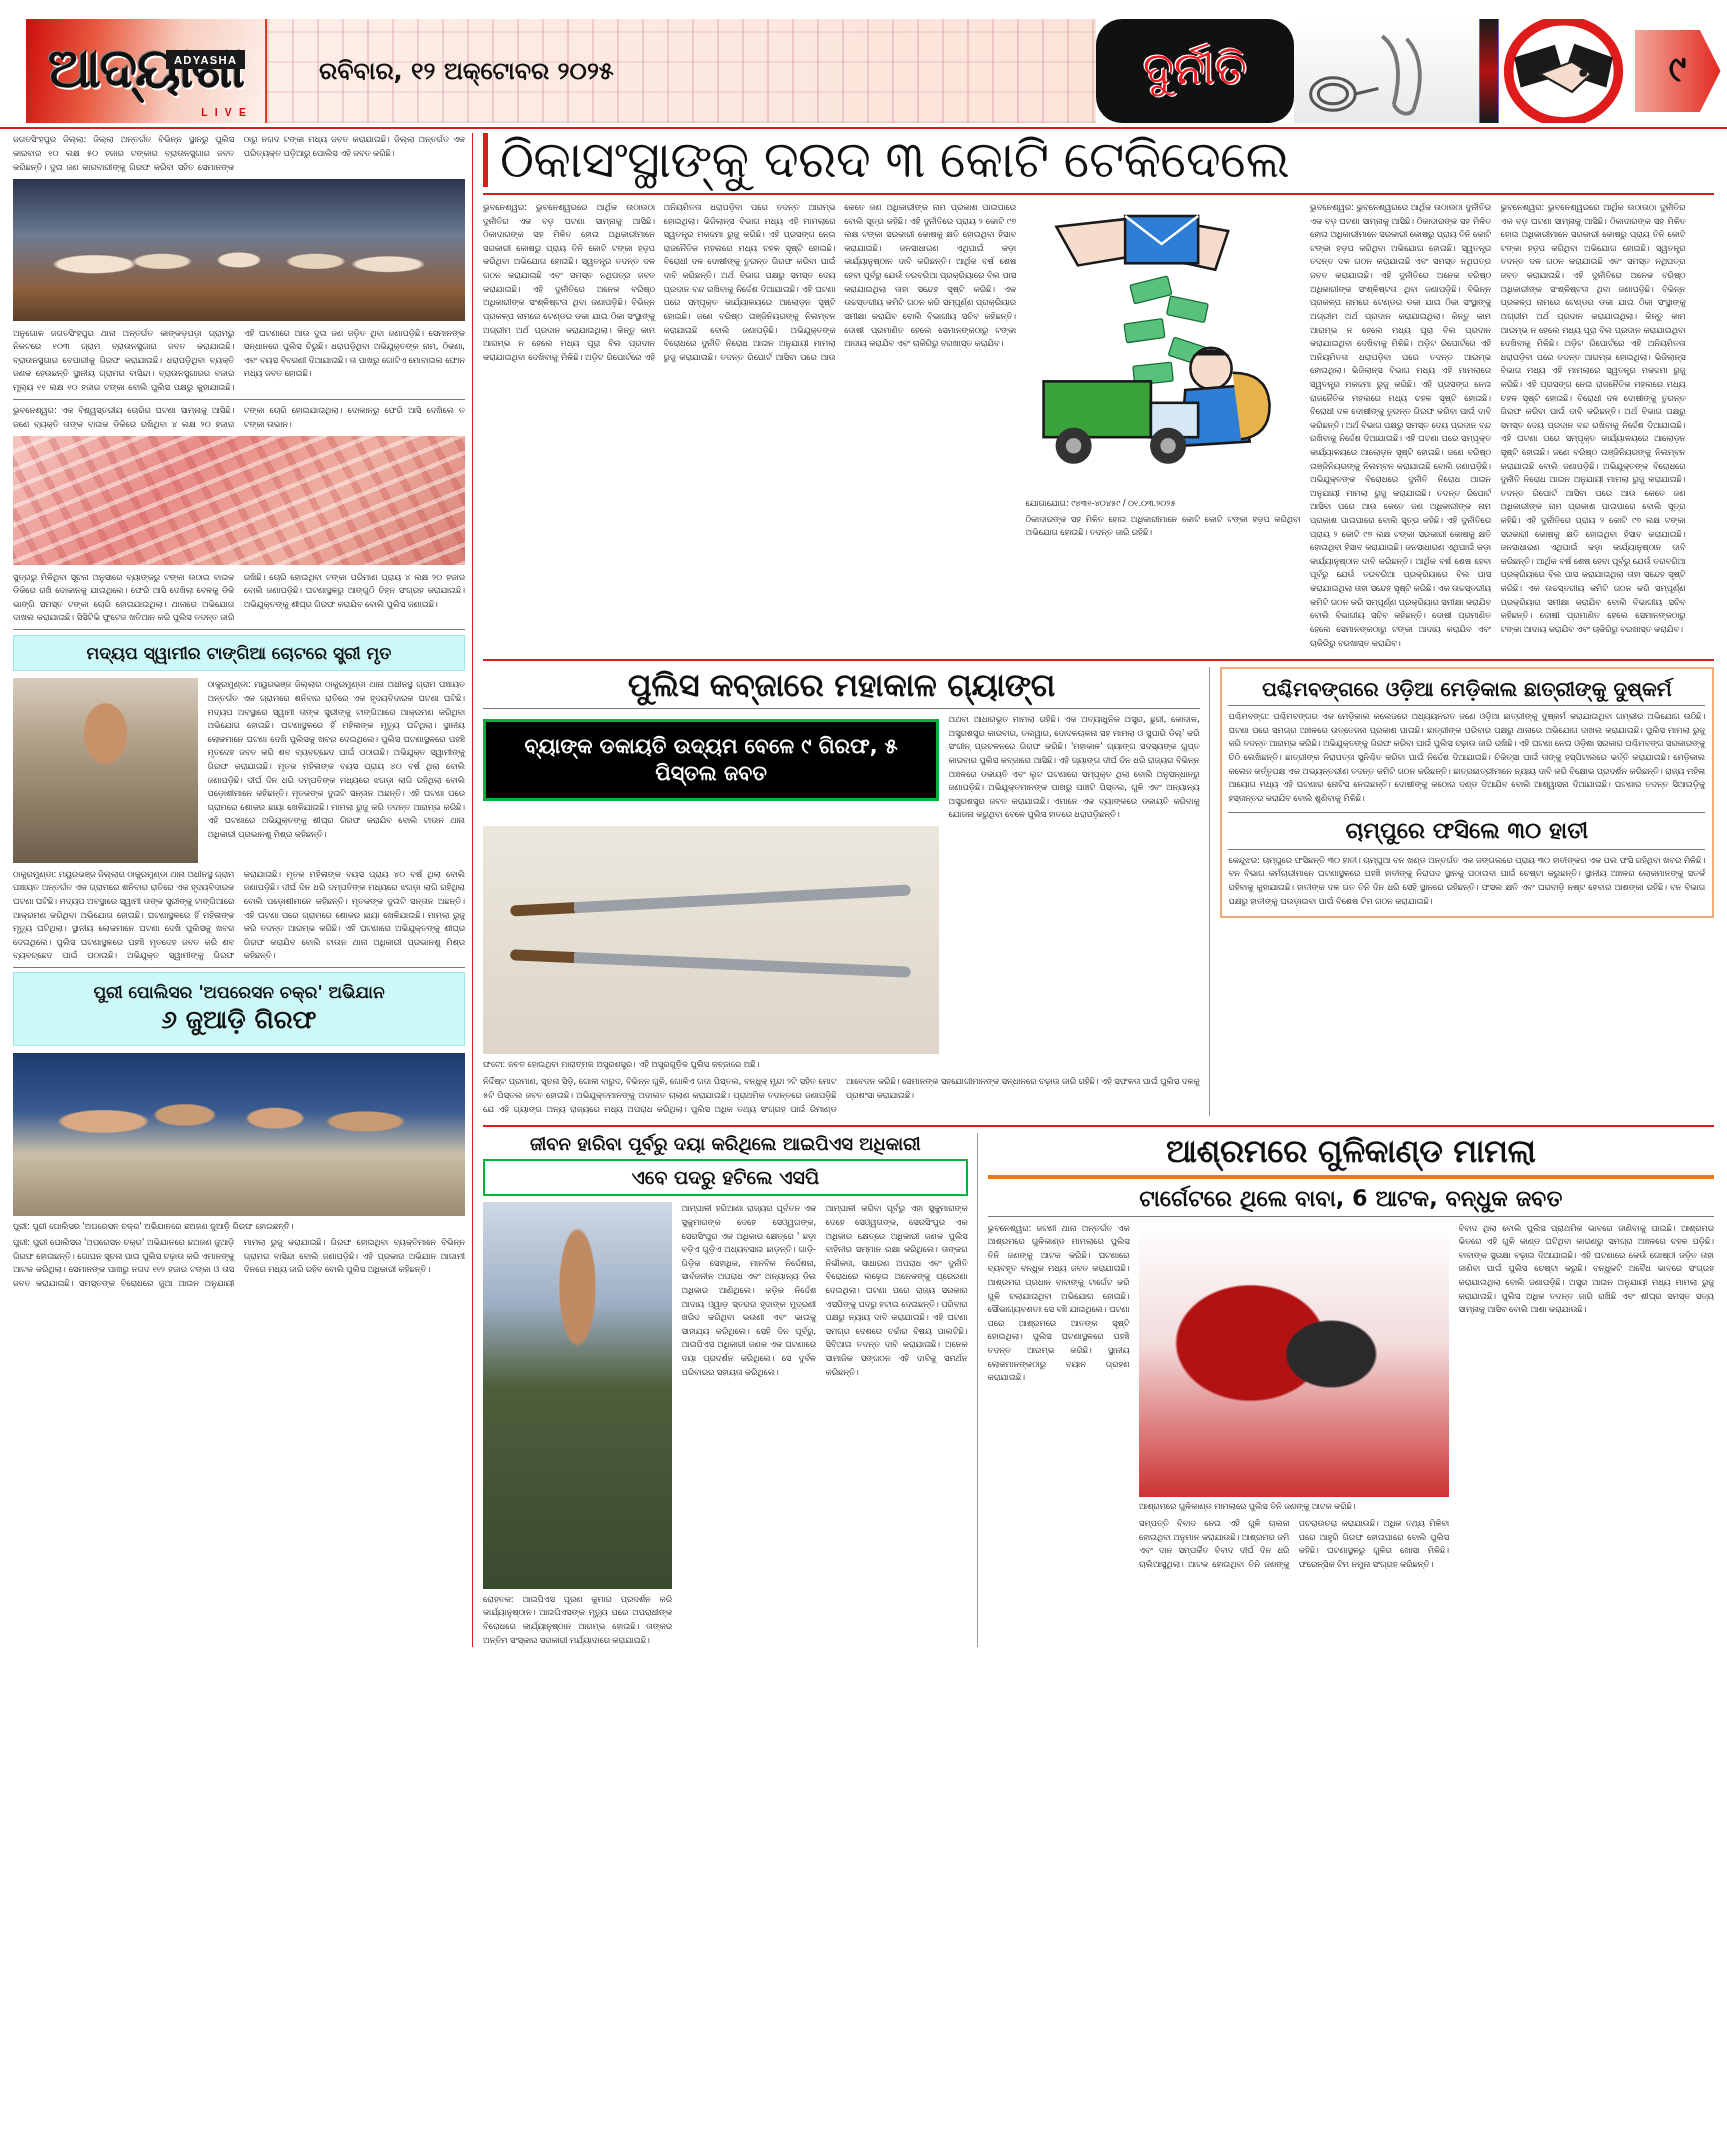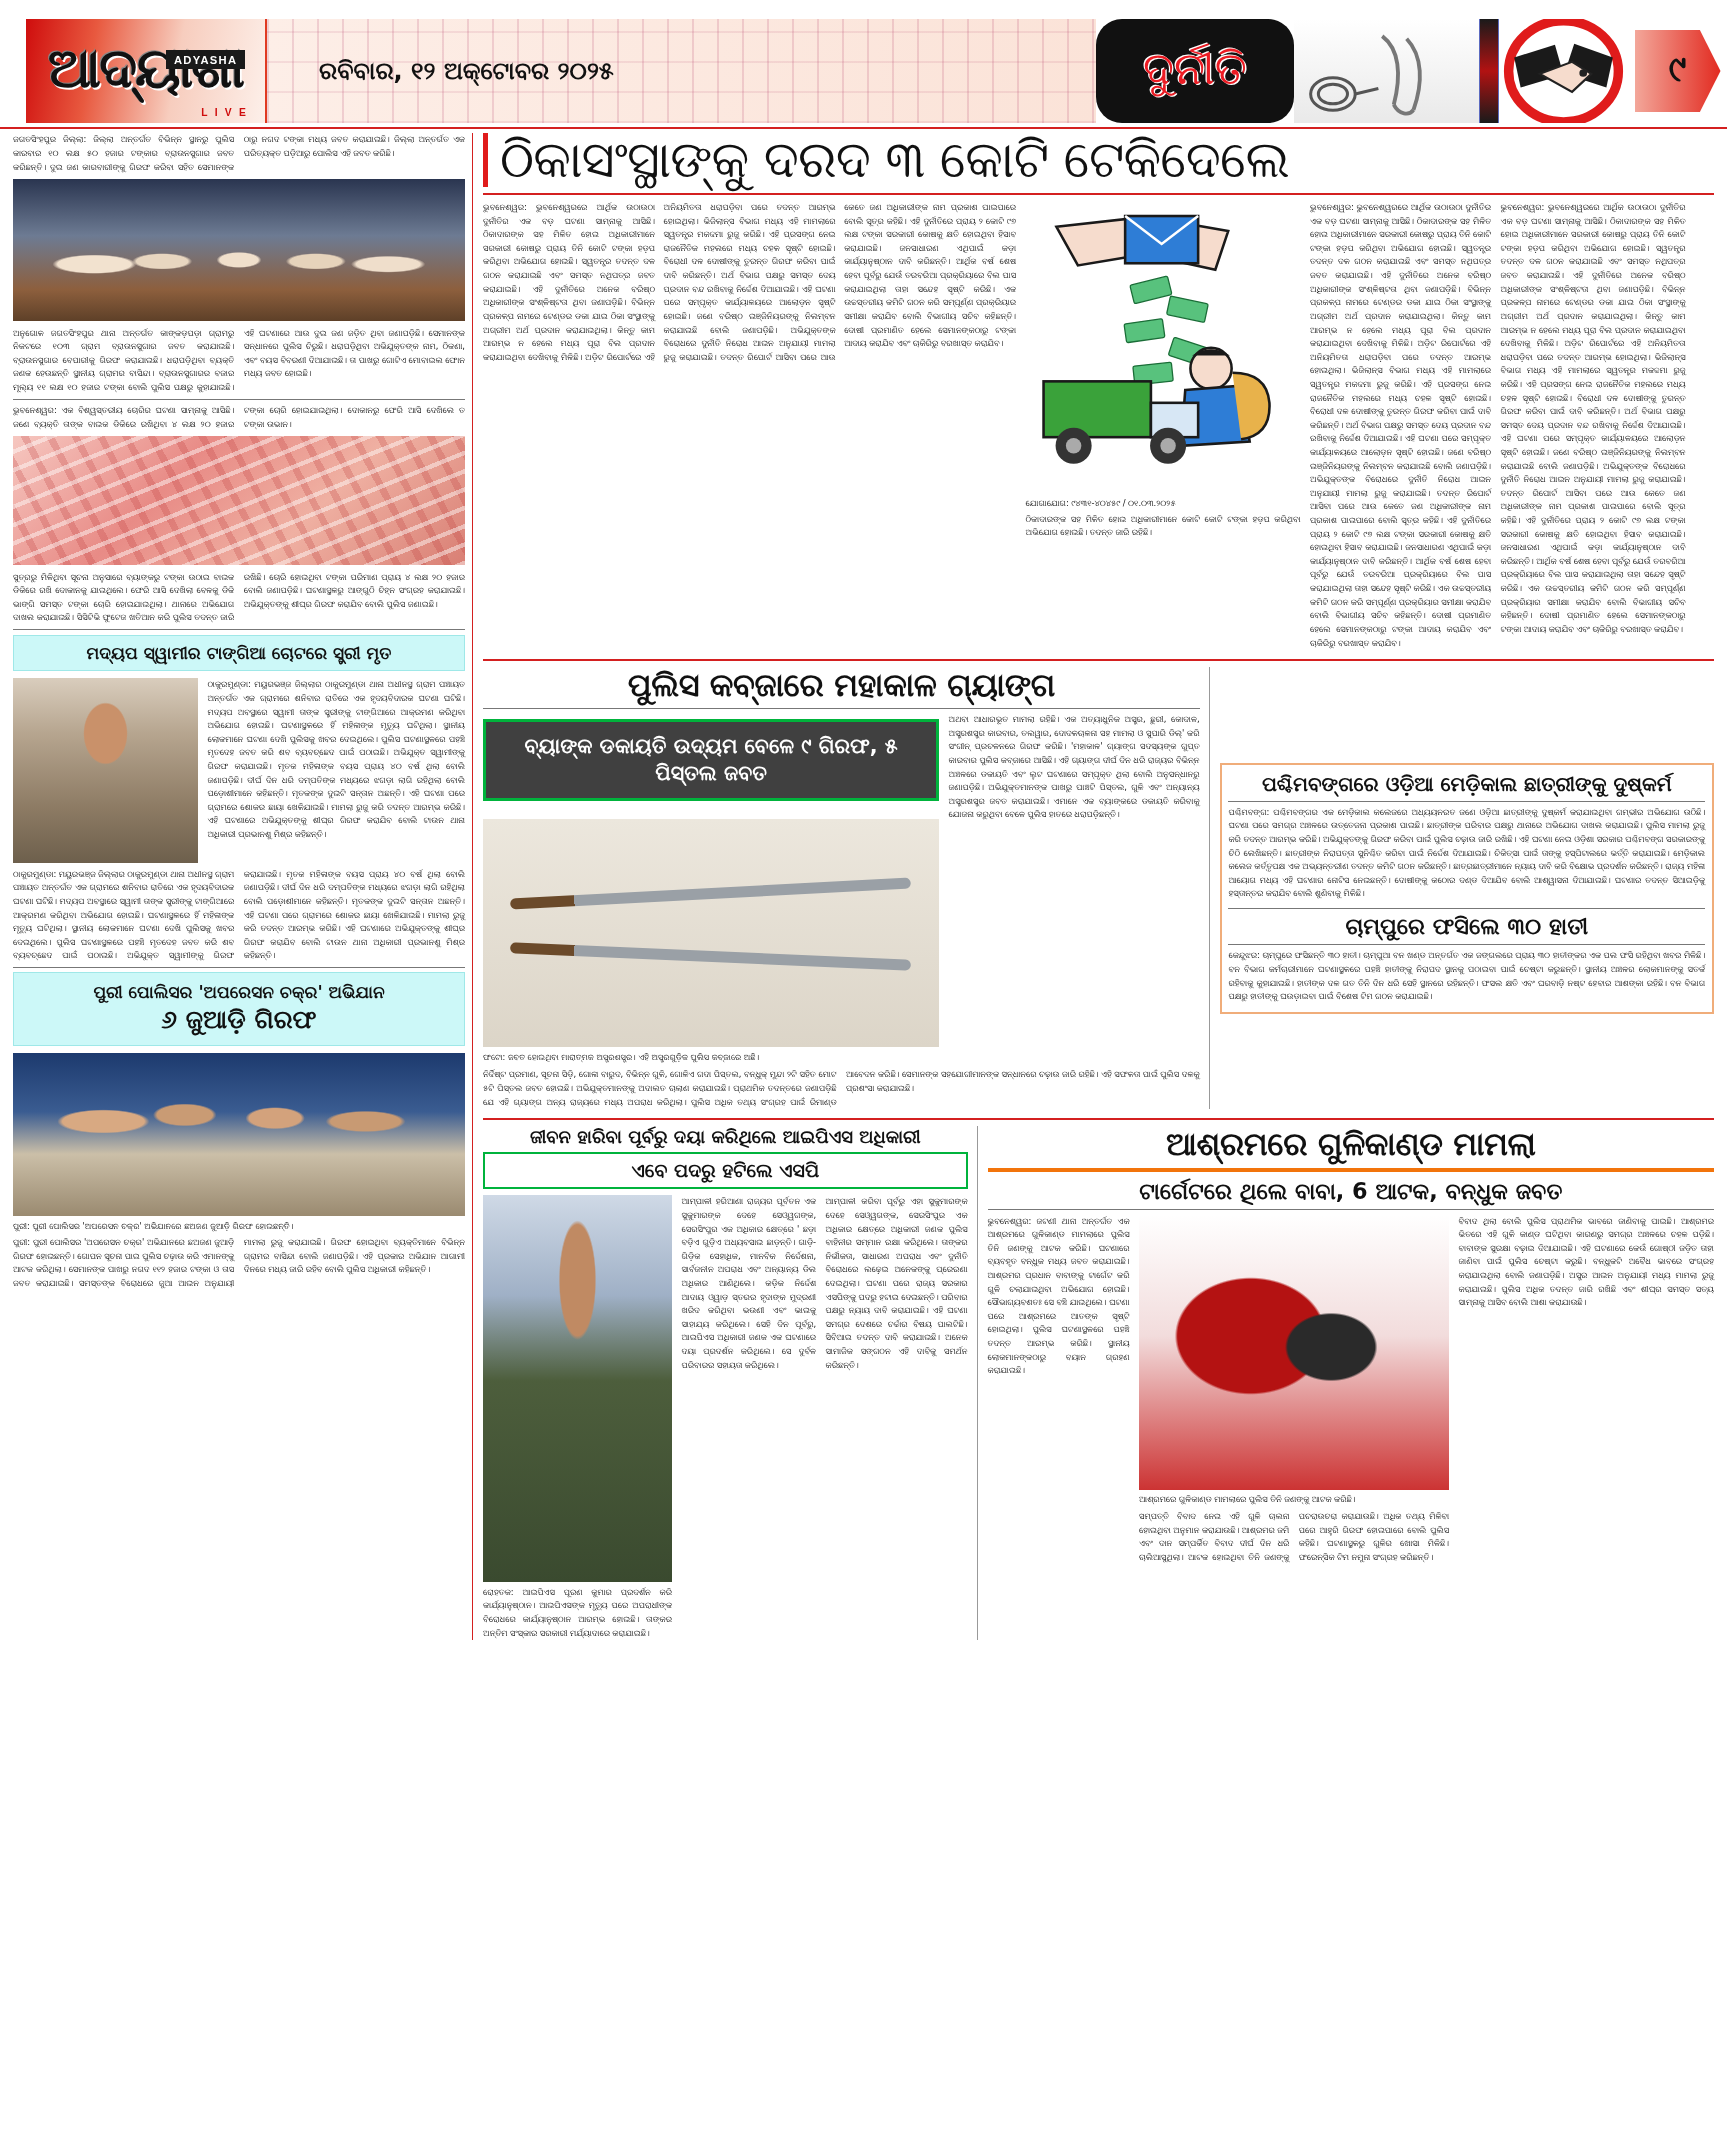--- a/index.html
+++ b/index.html
@@ -214,22 +214,22 @@
   }
   .ph-gun { height: 275px;
     background:
       radial-gradient(ellipse at 62% 48%, #2a2a2a 0 16%, rgba(0,0,0,0) 17%),
       radial-gradient(ellipse at 36% 44%, #b41212 0 26%, rgba(0,0,0,0) 27%),
       linear-gradient(180deg,#ffffff 0%,#f2dcdc 44%,#c33 100%);
   }
 
   
   .redbox {
-    border: 3.4px solid #00b33c; background: #404040; padding: 11.2px 8.6px;
-    margin: 6px 0 18px 0;
+    border: 3.4px solid #00b33c; background: #000000; padding: 11.2px 8.6px;
+    margin: 6px 0 25px 0;
   }
   .redbox div {
     color:#fff; font-weight:bold; font-size: 20.6px; text-align:center;
     line-height:1.3; font-family:"DejaVu Sans",sans-serif;
   }
 
   
   .hl-big {
     font-size: 51px; font-weight: normal; color:#111; line-height:1.05;
     font-family:"DejaVu Sans",sans-serif; letter-spacing:-0.9px;
@@ -394,21 +394,21 @@
             <div class="body-tiny" style="margin-top:2.6px;">ଯୋଗାଯୋଗ: ୯୪୩୧-୪୦୪୫୯ / ୦୧.୦୩.୨୦୨୫</div>
             <div class="body-tiny" style="margin-top:2.6px;">ଠିକାଦାରଙ୍କ ସହ ମିଳିତ ହୋଇ ଅଧିକାରୀମାନେ କୋଟି କୋଟି ଟଙ୍କା ହଡ଼ପ କରିଥିବା ଅଭିଯୋଗ ହୋଇଛି। ତଦନ୍ତ ଜାରି ରହିଛି।</div>
           </div>
           <div class="body-tiny" style="width:181px;">ଭୁବନେଶ୍ୱର: ଭୁବନେଶ୍ୱରରେ ଆର୍ଥିକ ଉଠାଉଠା ଦୁର୍ନୀତିର ଏକ ବଡ଼ ଘଟଣା ସାମ୍ନାକୁ ଆସିଛି। ଠିକାଦାରଙ୍କ ସହ ମିଳିତ ହୋଇ ଅଧିକାରୀମାନେ ସରକାରୀ କୋଷରୁ ପ୍ରାୟ ତିନି କୋଟି ଟଙ୍କା ହଡ଼ପ କରିଥିବା ଅଭିଯୋଗ ହୋଇଛି। ସ୍ୱତନ୍ତ୍ର ତଦନ୍ତ ଦଳ ଗଠନ କରାଯାଇଛି ଏବଂ ସମସ୍ତ ନଥିପତ୍ର ଜବତ କରାଯାଇଛି। ଏହି ଦୁର୍ନୀତିରେ ଅନେକ ବରିଷ୍ଠ ଅଧିକାରୀଙ୍କ ସଂଶ୍ଳିଷ୍ଟତା ଥିବା ଜଣାପଡ଼ିଛି। ବିଭିନ୍ନ ପ୍ରକଳ୍ପ ନାମରେ ଟେଣ୍ଡର ଡକା ଯାଇ ଠିକା ସଂସ୍ଥାଙ୍କୁ ଅଗ୍ରୀମ ଅର୍ଥ ପ୍ରଦାନ କରାଯାଇଥିଲା। କିନ୍ତୁ କାମ ଆରମ୍ଭ ନ ହେଲେ ମଧ୍ୟ ପୂରା ବିଲ ପ୍ରଦାନ କରାଯାଇଥିବା ଦେଖିବାକୁ ମିଳିଛି। ଅଡ଼ିଟ ରିପୋର୍ଟରେ ଏହି ଅନିୟମିତତା ଧରାପଡ଼ିବା ପରେ ତଦନ୍ତ ଆରମ୍ଭ ହୋଇଥିଲା। ଭିଜିଲାନ୍ସ ବିଭାଗ ମଧ୍ୟ ଏହି ମାମଲାରେ ସ୍ୱତନ୍ତ୍ର ମକଦ୍ଦମା ରୁଜୁ କରିଛି। ଏହି ପ୍ରସଙ୍ଗ ନେଇ ରାଜନୈତିକ ମହଲରେ ମଧ୍ୟ ଚହଳ ସୃଷ୍ଟି ହୋଇଛି। ବିରୋଧୀ ଦଳ ଦୋଷୀଙ୍କୁ ତୁରନ୍ତ ଗିରଫ କରିବା ପାଇଁ ଦାବି କରିଛନ୍ତି। ଅର୍ଥ ବିଭାଗ ପକ୍ଷରୁ ସମସ୍ତ ଦେୟ ପ୍ରଦାନ ବନ୍ଦ ରଖିବାକୁ ନିର୍ଦ୍ଦେଶ ଦିଆଯାଇଛି। ଏହି ଘଟଣା ପରେ ସମ୍ପୃକ୍ତ କାର୍ଯ୍ୟାଳୟରେ ଆଲୋଡ଼ନ ସୃଷ୍ଟି ହୋଇଛି। ଜଣେ ବରିଷ୍ଠ ଇଞ୍ଜିନିୟରଙ୍କୁ ନିଲମ୍ବନ କରାଯାଇଛି ବୋଲି ଜଣାପଡ଼ିଛି। ଅଭିଯୁକ୍ତଙ୍କ ବିରୋଧରେ ଦୁର୍ନୀତି ନିରୋଧ ଆଇନ ଅନୁଯାୟୀ ମାମଲା ରୁଜୁ କରାଯାଇଛି। ତଦନ୍ତ ରିପୋର୍ଟ ଆସିବା ପରେ ଆଉ କେତେ ଜଣ ଅଧିକାରୀଙ୍କ ନାମ ପ୍ରକାଶ ପାଇପାରେ ବୋଲି ସୂତ୍ର କହିଛି। ଏହି ଦୁର୍ନୀତିରେ ପ୍ରାୟ ୨ କୋଟି ୯୭ ଲକ୍ଷ ଟଙ୍କା ସରକାରୀ କୋଷକୁ କ୍ଷତି ହୋଇଥିବା ହିସାବ କରାଯାଇଛି। ଜନସାଧାରଣ ଏଥିପାଇଁ କଡ଼ା କାର୍ଯ୍ୟାନୁଷ୍ଠାନ ଦାବି କରିଛନ୍ତି। ଆର୍ଥିକ ବର୍ଷ ଶେଷ ହେବା ପୂର୍ବରୁ ଯେଉଁ ତରବରିଆ ପ୍ରକ୍ରିୟାରେ ବିଲ ପାସ କରାଯାଇଥିଲା ତାହା ସନ୍ଦେହ ସୃଷ୍ଟି କରିଛି। ଏକ ଉଚ୍ଚସ୍ତରୀୟ କମିଟି ଗଠନ କରି ସମ୍ପୂର୍ଣ୍ଣ ପ୍ରକ୍ରିୟାର ସମୀକ୍ଷା କରାଯିବ ବୋଲି ବିଭାଗୀୟ ସଚିବ କହିଛନ୍ତି। ଦୋଷୀ ପ୍ରମାଣିତ ହେଲେ ସେମାନଙ୍କଠାରୁ ଟଙ୍କା ଆଦାୟ କରାଯିବ ଏବଂ ଚାକିରିରୁ ବରଖାସ୍ତ କରାଯିବ।</div>
           <div class="body-tiny" style="width:185px;">ଭୁବନେଶ୍ୱର: ଭୁବନେଶ୍ୱରରେ ଆର୍ଥିକ ଉଠାଉଠା ଦୁର୍ନୀତିର ଏକ ବଡ଼ ଘଟଣା ସାମ୍ନାକୁ ଆସିଛି। ଠିକାଦାରଙ୍କ ସହ ମିଳିତ ହୋଇ ଅଧିକାରୀମାନେ ସରକାରୀ କୋଷରୁ ପ୍ରାୟ ତିନି କୋଟି ଟଙ୍କା ହଡ଼ପ କରିଥିବା ଅଭିଯୋଗ ହୋଇଛି। ସ୍ୱତନ୍ତ୍ର ତଦନ୍ତ ଦଳ ଗଠନ କରାଯାଇଛି ଏବଂ ସମସ୍ତ ନଥିପତ୍ର ଜବତ କରାଯାଇଛି। ଏହି ଦୁର୍ନୀତିରେ ଅନେକ ବରିଷ୍ଠ ଅଧିକାରୀଙ୍କ ସଂଶ୍ଳିଷ୍ଟତା ଥିବା ଜଣାପଡ଼ିଛି। ବିଭିନ୍ନ ପ୍ରକଳ୍ପ ନାମରେ ଟେଣ୍ଡର ଡକା ଯାଇ ଠିକା ସଂସ୍ଥାଙ୍କୁ ଅଗ୍ରୀମ ଅର୍ଥ ପ୍ରଦାନ କରାଯାଇଥିଲା। କିନ୍ତୁ କାମ ଆରମ୍ଭ ନ ହେଲେ ମଧ୍ୟ ପୂରା ବିଲ ପ୍ରଦାନ କରାଯାଇଥିବା ଦେଖିବାକୁ ମିଳିଛି। ଅଡ଼ିଟ ରିପୋର୍ଟରେ ଏହି ଅନିୟମିତତା ଧରାପଡ଼ିବା ପରେ ତଦନ୍ତ ଆରମ୍ଭ ହୋଇଥିଲା। ଭିଜିଲାନ୍ସ ବିଭାଗ ମଧ୍ୟ ଏହି ମାମଲାରେ ସ୍ୱତନ୍ତ୍ର ମକଦ୍ଦମା ରୁଜୁ କରିଛି। ଏହି ପ୍ରସଙ୍ଗ ନେଇ ରାଜନୈତିକ ମହଲରେ ମଧ୍ୟ ଚହଳ ସୃଷ୍ଟି ହୋଇଛି। ବିରୋଧୀ ଦଳ ଦୋଷୀଙ୍କୁ ତୁରନ୍ତ ଗିରଫ କରିବା ପାଇଁ ଦାବି କରିଛନ୍ତି। ଅର୍ଥ ବିଭାଗ ପକ୍ଷରୁ ସମସ୍ତ ଦେୟ ପ୍ରଦାନ ବନ୍ଦ ରଖିବାକୁ ନିର୍ଦ୍ଦେଶ ଦିଆଯାଇଛି। ଏହି ଘଟଣା ପରେ ସମ୍ପୃକ୍ତ କାର୍ଯ୍ୟାଳୟରେ ଆଲୋଡ଼ନ ସୃଷ୍ଟି ହୋଇଛି। ଜଣେ ବରିଷ୍ଠ ଇଞ୍ଜିନିୟରଙ୍କୁ ନିଲମ୍ବନ କରାଯାଇଛି ବୋଲି ଜଣାପଡ଼ିଛି। ଅଭିଯୁକ୍ତଙ୍କ ବିରୋଧରେ ଦୁର୍ନୀତି ନିରୋଧ ଆଇନ ଅନୁଯାୟୀ ମାମଲା ରୁଜୁ କରାଯାଇଛି। ତଦନ୍ତ ରିପୋର୍ଟ ଆସିବା ପରେ ଆଉ କେତେ ଜଣ ଅଧିକାରୀଙ୍କ ନାମ ପ୍ରକାଶ ପାଇପାରେ ବୋଲି ସୂତ୍ର କହିଛି। ଏହି ଦୁର୍ନୀତିରେ ପ୍ରାୟ ୨ କୋଟି ୯୭ ଲକ୍ଷ ଟଙ୍କା ସରକାରୀ କୋଷକୁ କ୍ଷତି ହୋଇଥିବା ହିସାବ କରାଯାଇଛି। ଜନସାଧାରଣ ଏଥିପାଇଁ କଡ଼ା କାର୍ଯ୍ୟାନୁଷ୍ଠାନ ଦାବି କରିଛନ୍ତି। ଆର୍ଥିକ ବର୍ଷ ଶେଷ ହେବା ପୂର୍ବରୁ ଯେଉଁ ତରବରିଆ ପ୍ରକ୍ରିୟାରେ ବିଲ ପାସ କରାଯାଇଥିଲା ତାହା ସନ୍ଦେହ ସୃଷ୍ଟି କରିଛି। ଏକ ଉଚ୍ଚସ୍ତରୀୟ କମିଟି ଗଠନ କରି ସମ୍ପୂର୍ଣ୍ଣ ପ୍ରକ୍ରିୟାର ସମୀକ୍ଷା କରାଯିବ ବୋଲି ବିଭାଗୀୟ ସଚିବ କହିଛନ୍ତି। ଦୋଷୀ ପ୍ରମାଣିତ ହେଲେ ସେମାନଙ୍କଠାରୁ ଟଙ୍କା ଆଦାୟ କରାଯିବ ଏବଂ ଚାକିରିରୁ ବରଖାସ୍ତ କରାଯିବ।</div>
         </div>
       </div>
 
       <div class="rule-red" style="margin-top:8.6px;"></div>
 
-      <div class="row" style="align-items:center;">
+      <div class="row" style="align-items:flex-start;">
 
         <div style="width:727px; border-right:1.3px solid #999; padding-right:9.5px;">
           <div class="hl-mid">ପୁଲିସ କବ୍ଜାରେ ମହାକାଳ ଗ୍ୟାଙ୍ଗ</div>
           <div class="rule-thin"></div>
           <div class="row" style="align-items:flex-start;">
             <div style="width:456px;">
               <div class="redbox">
                 <div>ବ୍ୟାଙ୍କ ଡକାୟତି ଉଦ୍ୟମ ବେଳେ ୯ ଗିରଫ, ୫ ପିସ୍ତଲ ଜବତ</div>
               </div>
               <div class="photo ph-weapons"></div>

